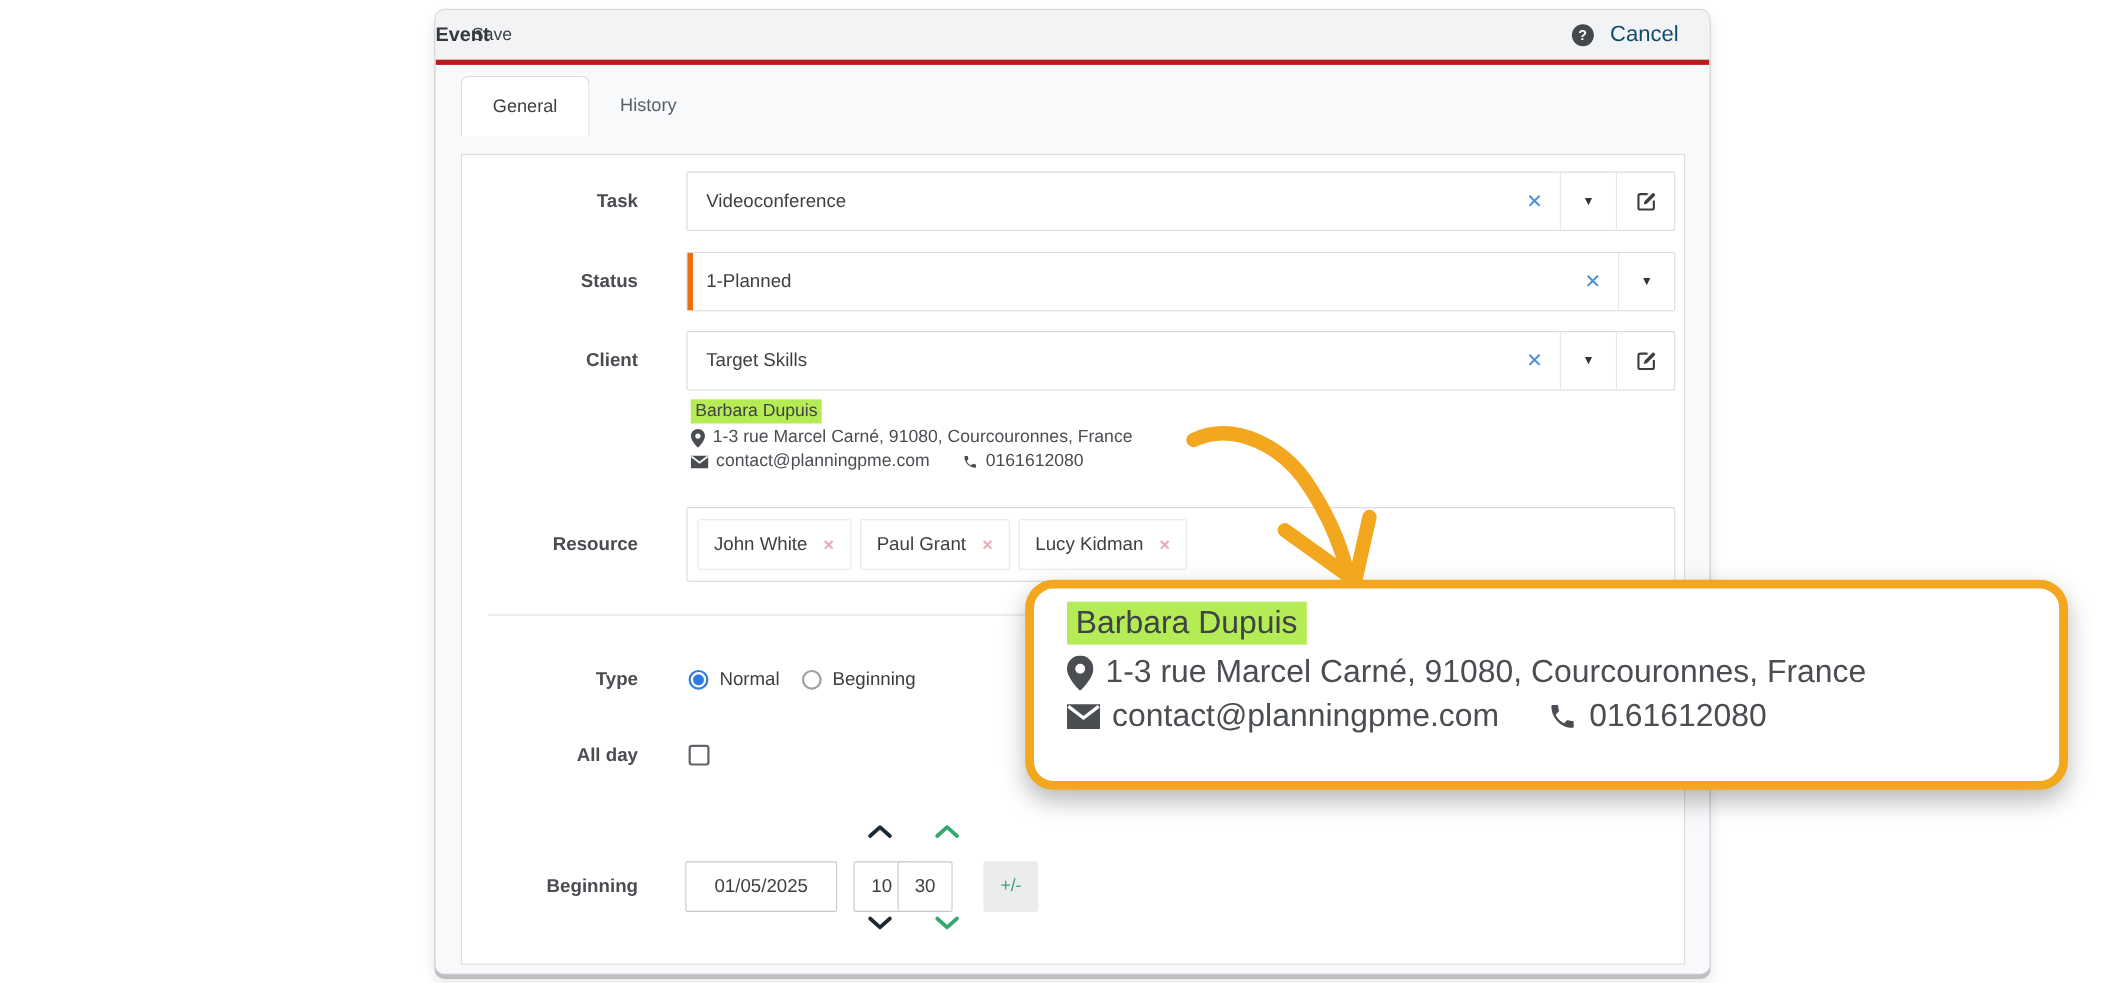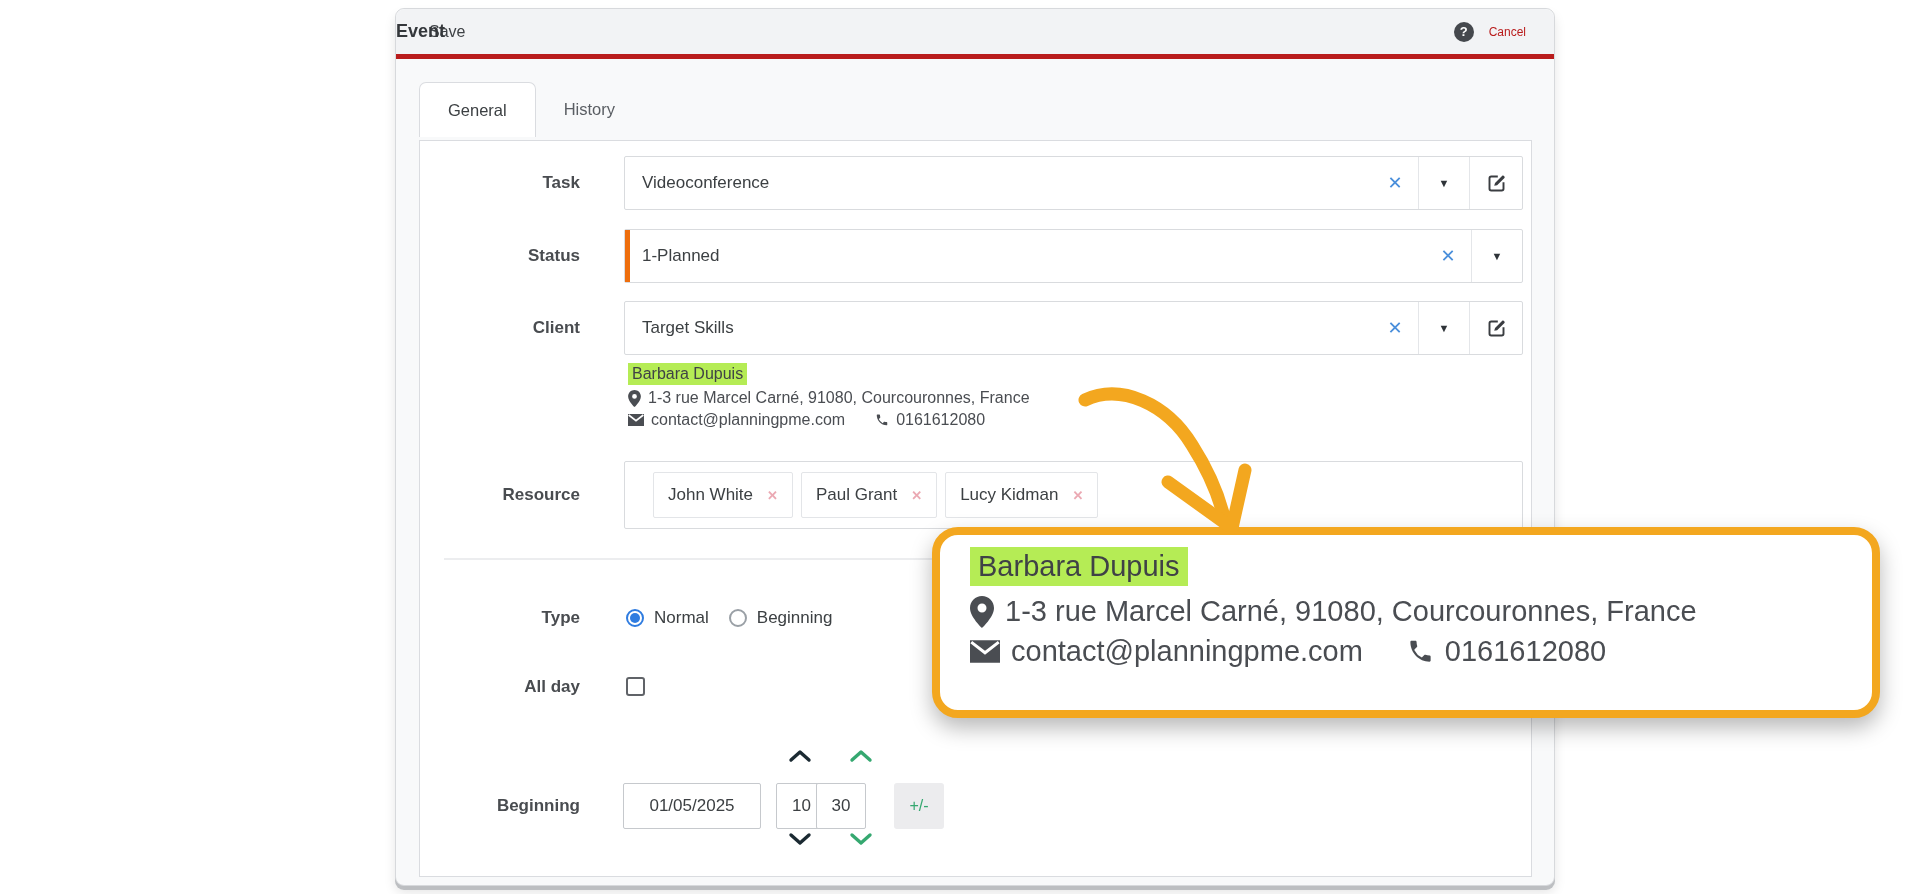--- a/index.html
+++ b/index.html
@@ -14,24 +14,24 @@
 
   .dlg-header { position:absolute; left:0; top:0; right:0; height:50px;
                 background:#f2f3f5; border-bottom:5px solid #b91c1c;
                 border-radius:9px 9px 0 0; display:flex; align-items:center; }
   .save { margin-left:33px; font-size:16px; color:#3f4246; cursor:pointer; }
   .dlg-title { position:absolute; left:0; right:0; text-align:left;
                font-size:18px; font-weight:bold; color:#34373b; pointer-events:none; }
   .hdr-right { margin-left:auto; margin-right:28px; display:flex; align-items:center; gap:15px; }
   .help-circle { width:20px; height:20px; border-radius:50%; background:#45484d; color:#fff;
                  font-size:13px; font-weight:bold; text-align:center; line-height:20px; cursor:pointer; }
-  .cancel { font-size:12px; color:#b91c1c; cursor:pointer;text-align:center; }
-
-  
-  .tabbar { position:absolute; left:23px; top:73px; display:flex; z-index:2; }
+  .cancel { font-size:20px; color:#0c4a6e; cursor:pointer;text-align:center; }
+
+  
+  .tabbar { position:absolute; left:23px; top:60px; display:flex; z-index:2; }
   .tab { height:55px; line-height:54px; padding:0 28px; font-size:16.5px; color:#5a5e63; cursor:pointer; }
   .tab.active { background:#fff; border:1px solid #dadce0; border-bottom:none;
                 border-radius:7px 7px 0 0; color:#3c4043; }
 
   .panel { position:absolute; left:23px; right:22px; top:131px; bottom:8px;
            background:#fff; border:1px solid #dadce0; z-index:1; }
 
   
   .row { position:absolute; left:0; width:1160px; z-index:3; }
   .flabel { position:absolute; left:0; width:184px; text-align:right;
@@ -51,21 +51,21 @@
   .row-client  { top:292px; } .row-client .flabel { line-height:54px; }
 
   
   .client-info { position:absolute; left:232px; top:354px; z-index:3; font-size:16px; color:#4a4d52; }
   .ci-name { display:inline-block; background:#b5ec55; color:#3f4246; padding:2px 4px; }
   .ci-line { margin-top:4px; display:flex; align-items:center; gap:7px; }
   .ci-contact { display:flex; align-items:center; gap:30px; }
   .ci-pair { display:flex; align-items:center; gap:7px; }
 
   .row-resource { top:452px; } .row-resource .flabel { line-height:68px; }
-  .row-resource .control { height:68px; padding:0 28px; gap:8px; }
+  .row-resource .control { height:68px; padding:0 9px; gap:8px; }
   .tag { display:inline-flex; align-items:center; height:46px; padding:0 14px;
          border:1px solid #e3e5e8; background:#fff; border-radius:2px;
          font-size:17px; color:#3c4043; gap:14px; }
   .tagx { font-size:13px; font-weight:bold; color:#eba9b3; cursor:pointer; }
 
   .divider { position:absolute; left:48px; top:549px; width:1062px; height:2px;
              background:#ecedef; z-index:3; }
 
   .row-type { top:594px; height:30px; } .row-type .flabel { line-height:30px; }
   .type-opts { position:absolute; left:230px; height:30px; display:flex; align-items:center; gap:20px; }

